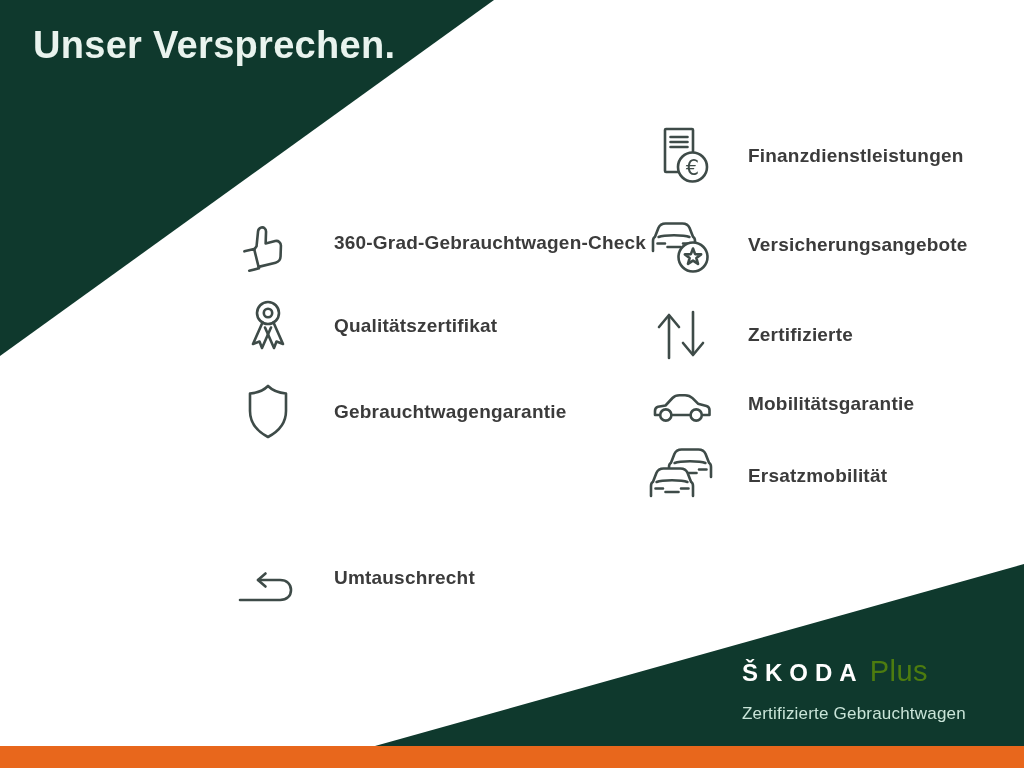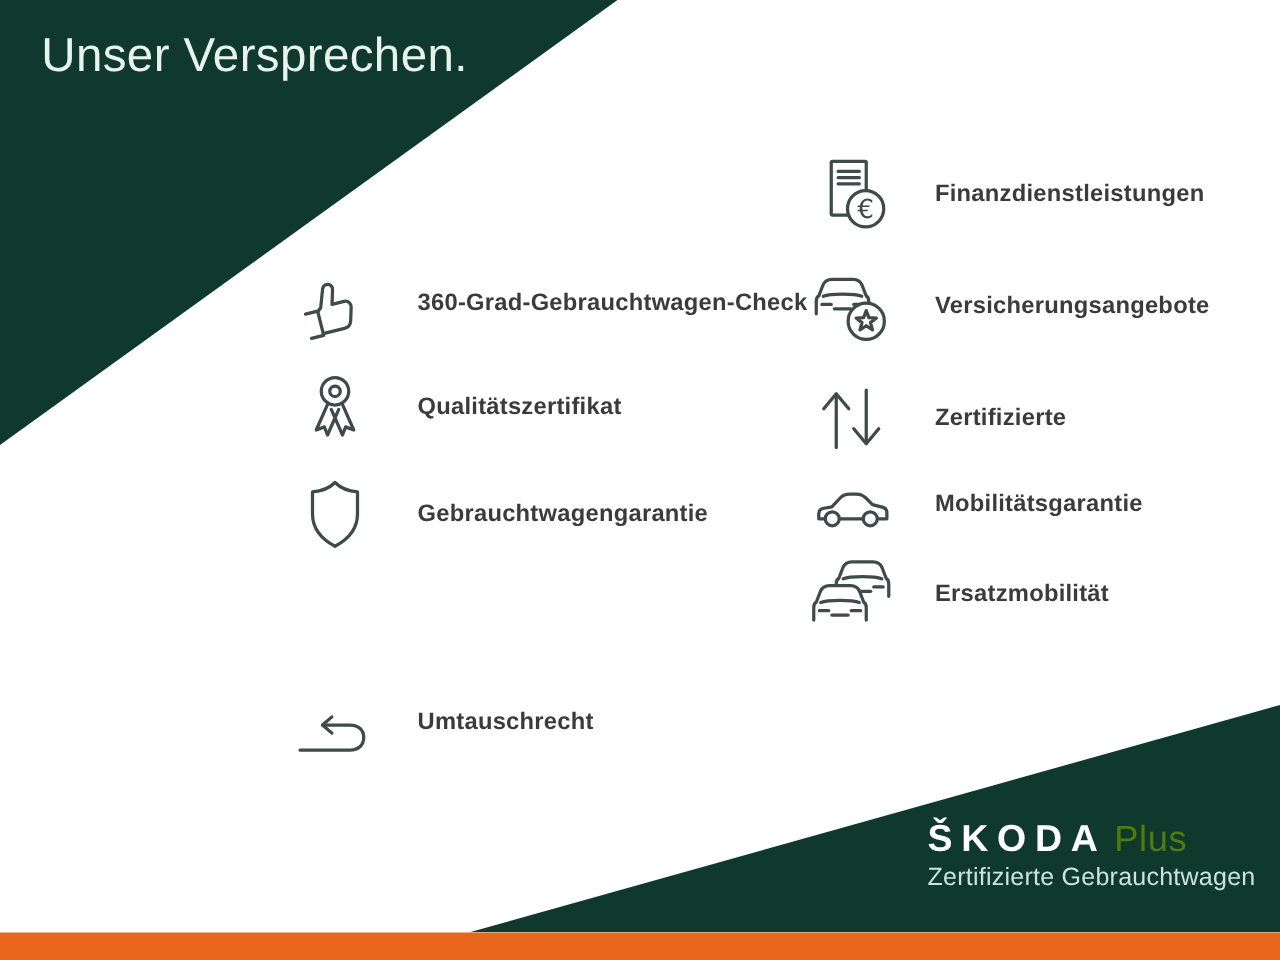--- a/index.html
+++ b/index.html
@@ -22,21 +22,21 @@
     clip-path:polygon(1024px 4px,1024px 186px,375px 186px);
   }
   .bar-orange{
     position:absolute;left:0;bottom:0;width:1024px;height:22px;
     background:#e8671c;
   }
 
   
   .title{
     position:absolute;left:33px;top:22px;
-    color:#e9f3ee;font-size:38px;line-height:47px;font-weight:400;
+    color:#e9f3ee;font-size:38px;line-height:47px;font-weight:700;
     letter-spacing:.3px;
   }
 
   
   .service{
     position:absolute;display:flex;align-items:center;gap:32px;
   }
   .icon-box{
     width:68px;height:68px;flex:0 0 68px;
     display:flex;align-items:center;justify-content:center;
@@ -46,27 +46,27 @@
     color:#3b3b3b;font-size:19px;font-weight:bold;letter-spacing:.2px;
     white-space:nowrap;
   }
 
   
   .logo-block{
     position:absolute;left:742px;top:655px;color:#ffffff;
   }
   .logo-row{display:flex;align-items:baseline;}
   .logo-brand{
-    font-size:30px;font-weight:800;letter-spacing:7px;color:#ffffff;
+    font-size:24px;font-weight:800;letter-spacing:7px;color:#ffffff;
   }
   .logo-suffix{
     font-size:29px;font-weight:300;color:#4d7c0f;margin-left:6px;letter-spacing:.5px;
   }
   .logo-subtitle{
-    font-size:20px;font-weight:400;color:#c9e4d8;margin-top:2px;letter-spacing:.2px;
+    font-size:17px;font-weight:400;color:#c9e4d8;margin-top:16px;letter-spacing:.2px;
   }
 </style>
 </head>
 <body>
 
 <div class="stage">
 
   <svg width="0" height="0" style="position:absolute" aria-hidden="true">
     <defs>
       <g id="car-front">

